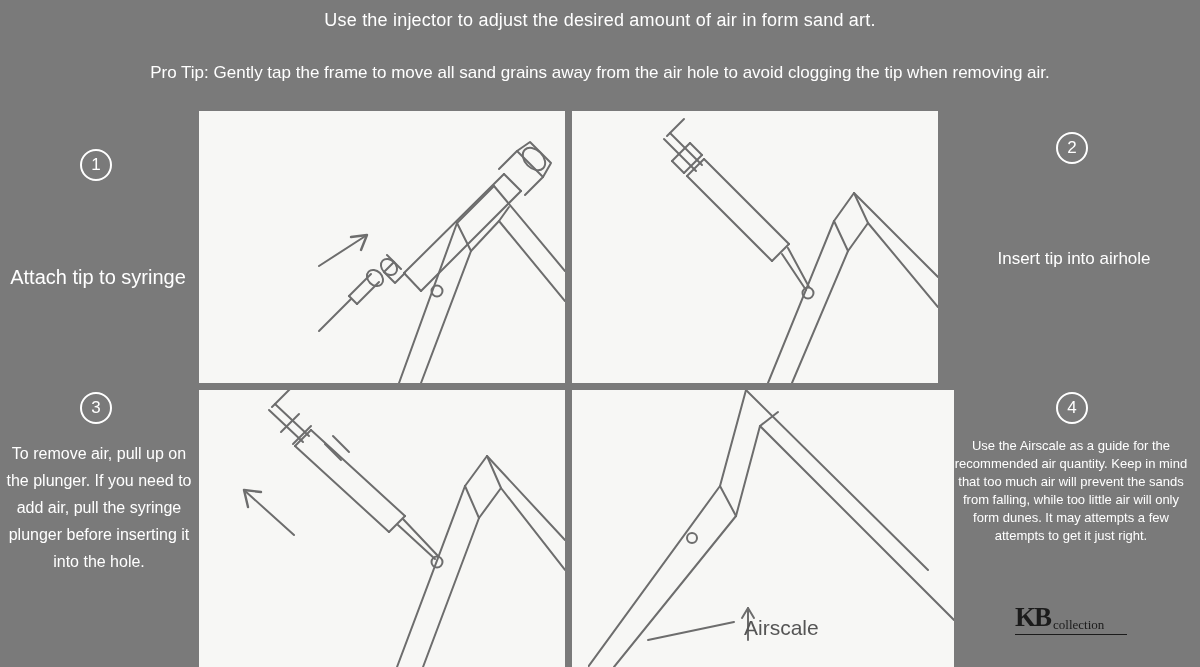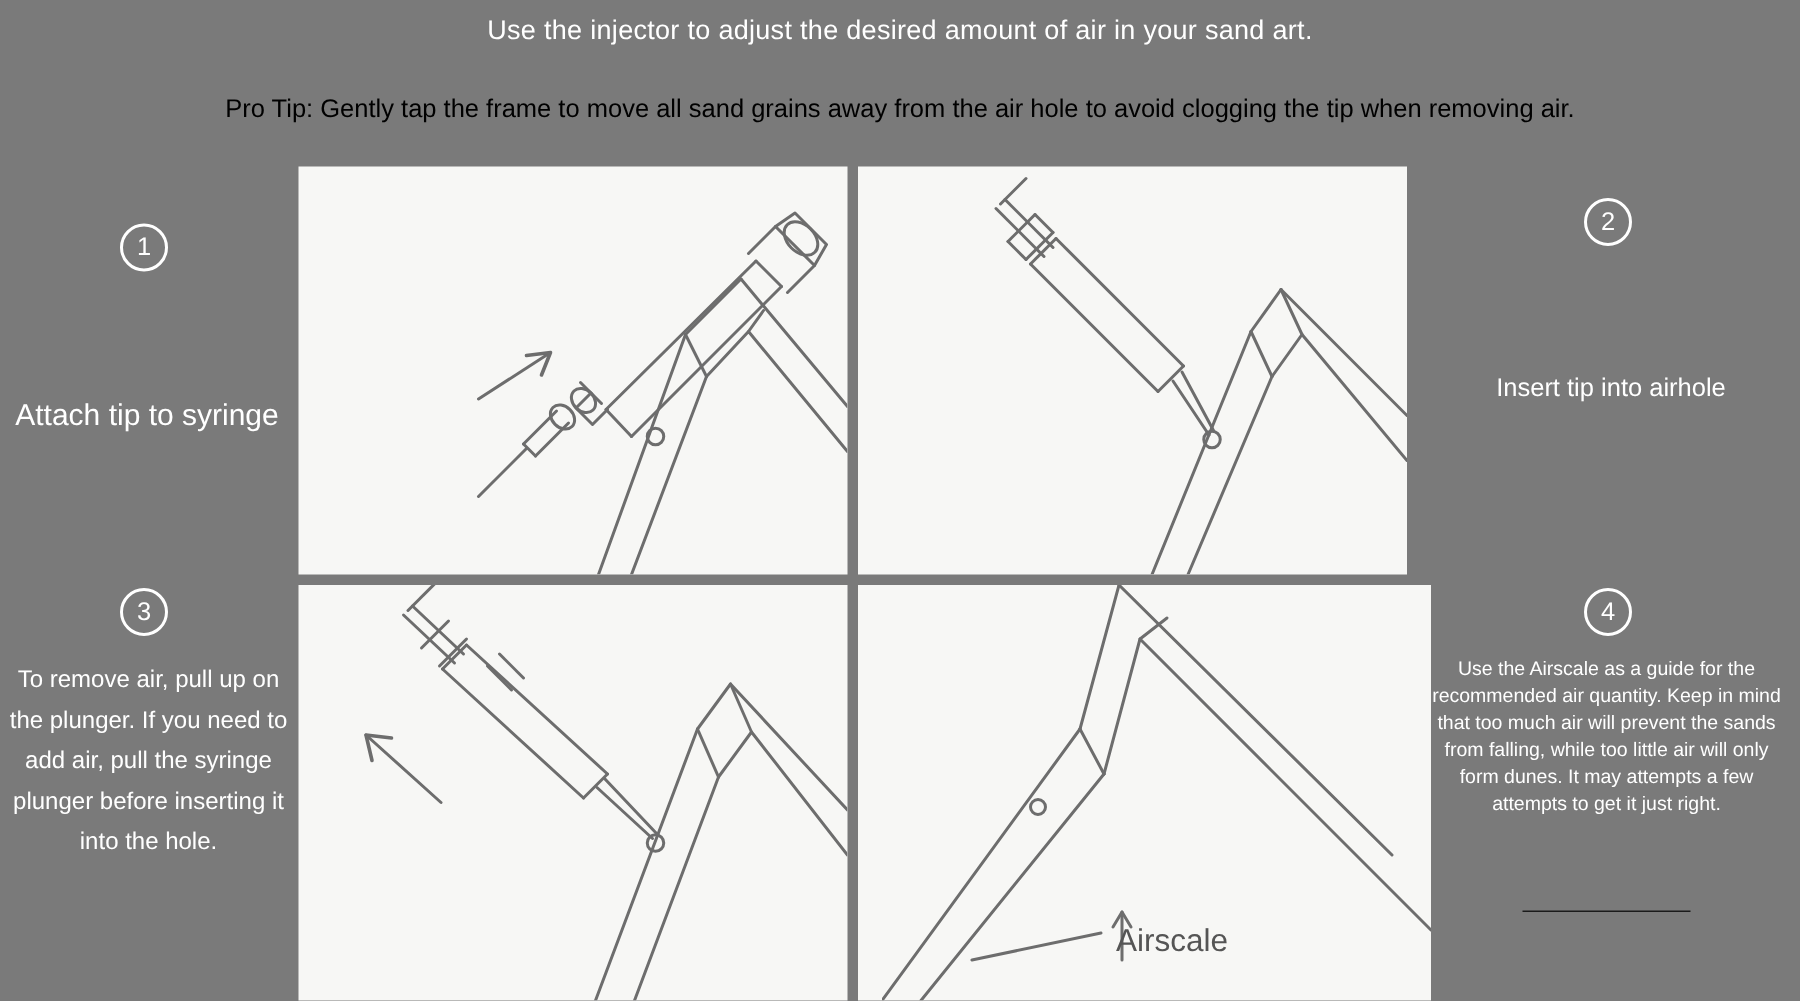--- a/index.html
+++ b/index.html
@@ -33,21 +33,21 @@
     letter-spacing: 0.2px;
     color: #ffffff;
   }
   .header-line-2 {
     position: absolute;
     top: 63px;
     left: 0;
     width: 1200px;
     text-align: center;
     font-size: 17px;
-    color: #000000;
+    color: #ffffff;
   }
 
   
   .panel {
     position: absolute;
     background: #f7f7f5;
     overflow: hidden;
   }
   #panel-1 { left: 199px; top: 111px;  width: 366px; height: 272px; }
   #panel-2 { left: 572px; top: 111px;  width: 366px; height: 272px; }
@@ -144,21 +144,21 @@
     font-size: 21px;
     color: #555555;
     font-family: "Liberation Sans", sans-serif;
   }
 </style>
 </head>
 <body>
 
 <div class="page">
 
-  <div class="header-line-1">Use the injector to adjust the desired amount of air in your sand art.</div>
+  <div class="header-line-1">Use the injector to adjust the desired amount of air in form sand art.</div>
   <div class="header-line-2">Pro Tip: Gently tap the frame to move all sand grains away from the air hole to avoid clogging the tip when removing air.</div>
 
   <div class="panel" id="panel-1">
     <svg width="366" height="272" viewBox="0 0 366 272">
       <g fill="none" stroke="#6d6d6d" stroke-width="2" stroke-linecap="round" stroke-linejoin="round">
 
         <path d="M 258 112 L 295 75"></path>
         <path d="M 258 112 L 200 272"></path>
         <path d="M 295 75 L 366 160"></path>
         <path d="M 272 140 L 300 110 L 366 190"></path>
@@ -292,16 +292,20 @@
   <div class="step-badge" id="badge-2">2</div>
   <div class="step-badge" id="badge-3">3</div>
   <div class="step-badge" id="badge-4">4</div>
 
   <div class="caption" id="caption-1">Attach tip to syringe</div>
   <div class="caption" id="caption-2">Insert tip into airhole</div>
   <div class="caption" id="caption-3">To remove air, pull up on the plunger. If you need to add air, pull the syringe plunger before inserting it into the hole.</div>
   <div class="caption" id="caption-4">Use the Airscale as a guide for the recommended air quantity. Keep in mind that too much air will prevent the sands from falling, while too little air will only form dunes. It may attempts a few attempts to get it just right.</div>
 
   <div class="brand">
+    <div class="brand-row">
+      <span class="brand-mark">KB</span>
+      <span class="brand-word">collection</span>
+    </div>
     <div class="brand-rule"></div>
   </div>
 
 </div>
 
 </body></html>

